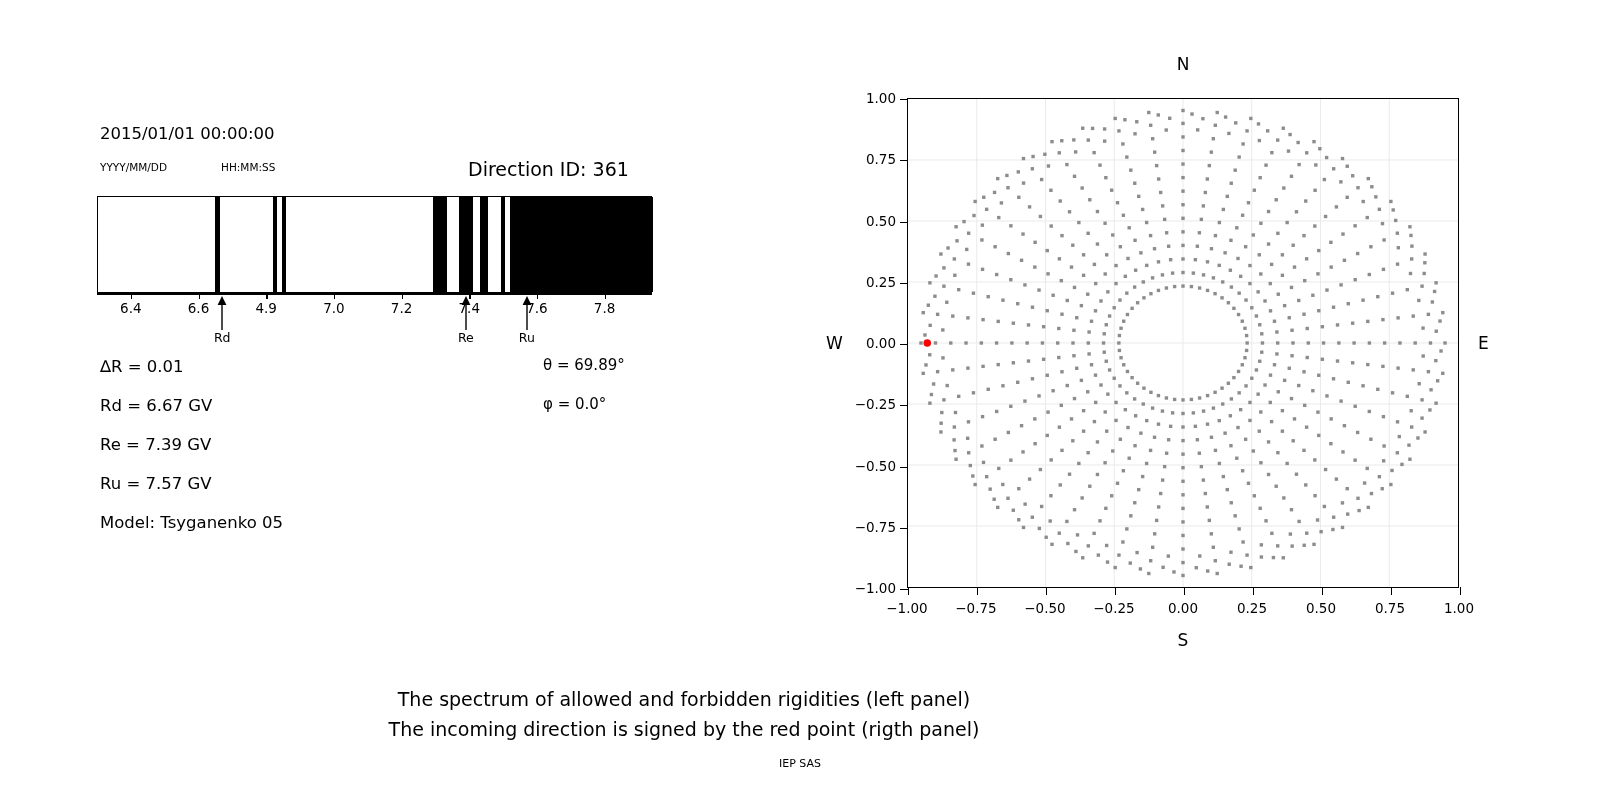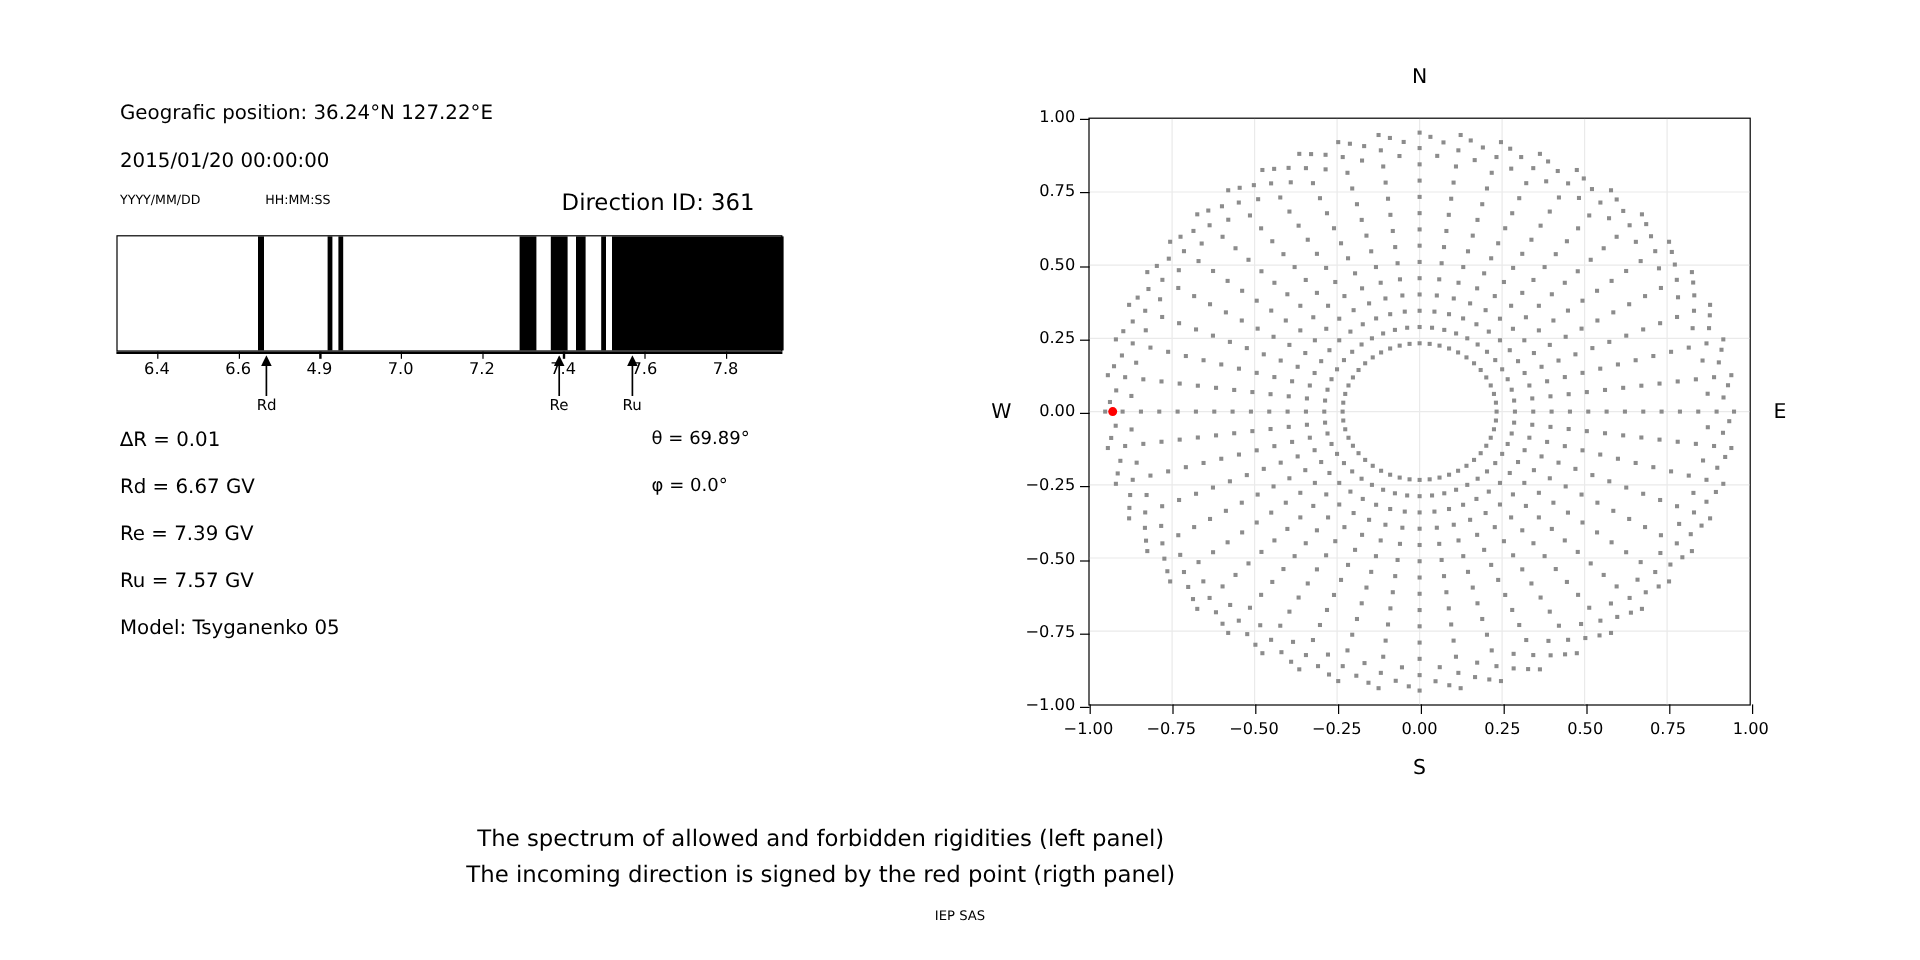--- a/index.html
+++ b/index.html
@@ -47,23 +47,22 @@
 
   
   .caption{position:absolute;width:1368px;text-align:center;font-size:19px;}
   .footer{position:absolute;width:1600px;text-align:center;font-size:11px;}
 </style>
 </head>
 <body>
 
 <div id="left-panel">
 
-  <div class="geo-line">Geografic position: 36.24°N 127.22°E</div>
-
-  <div class="date-line">2015/01/20 00:00:00</div>
+
+  <div class="date-line">2015/01/01 00:00:00</div>
 
   <div class="fmt-date">YYYY/MM/DD</div>
 
   <div class="fmt-time">HH:MM:SS</div>
 
   <div class="dir-id">Direction ID: 361</div>
 
   <div id="spectrum">
       <div class="band" style="left: 116.922px; width: 5.41463px;"></div>
       <div class="band" style="left: 175.299px; width: 4.06098px;"></div>

